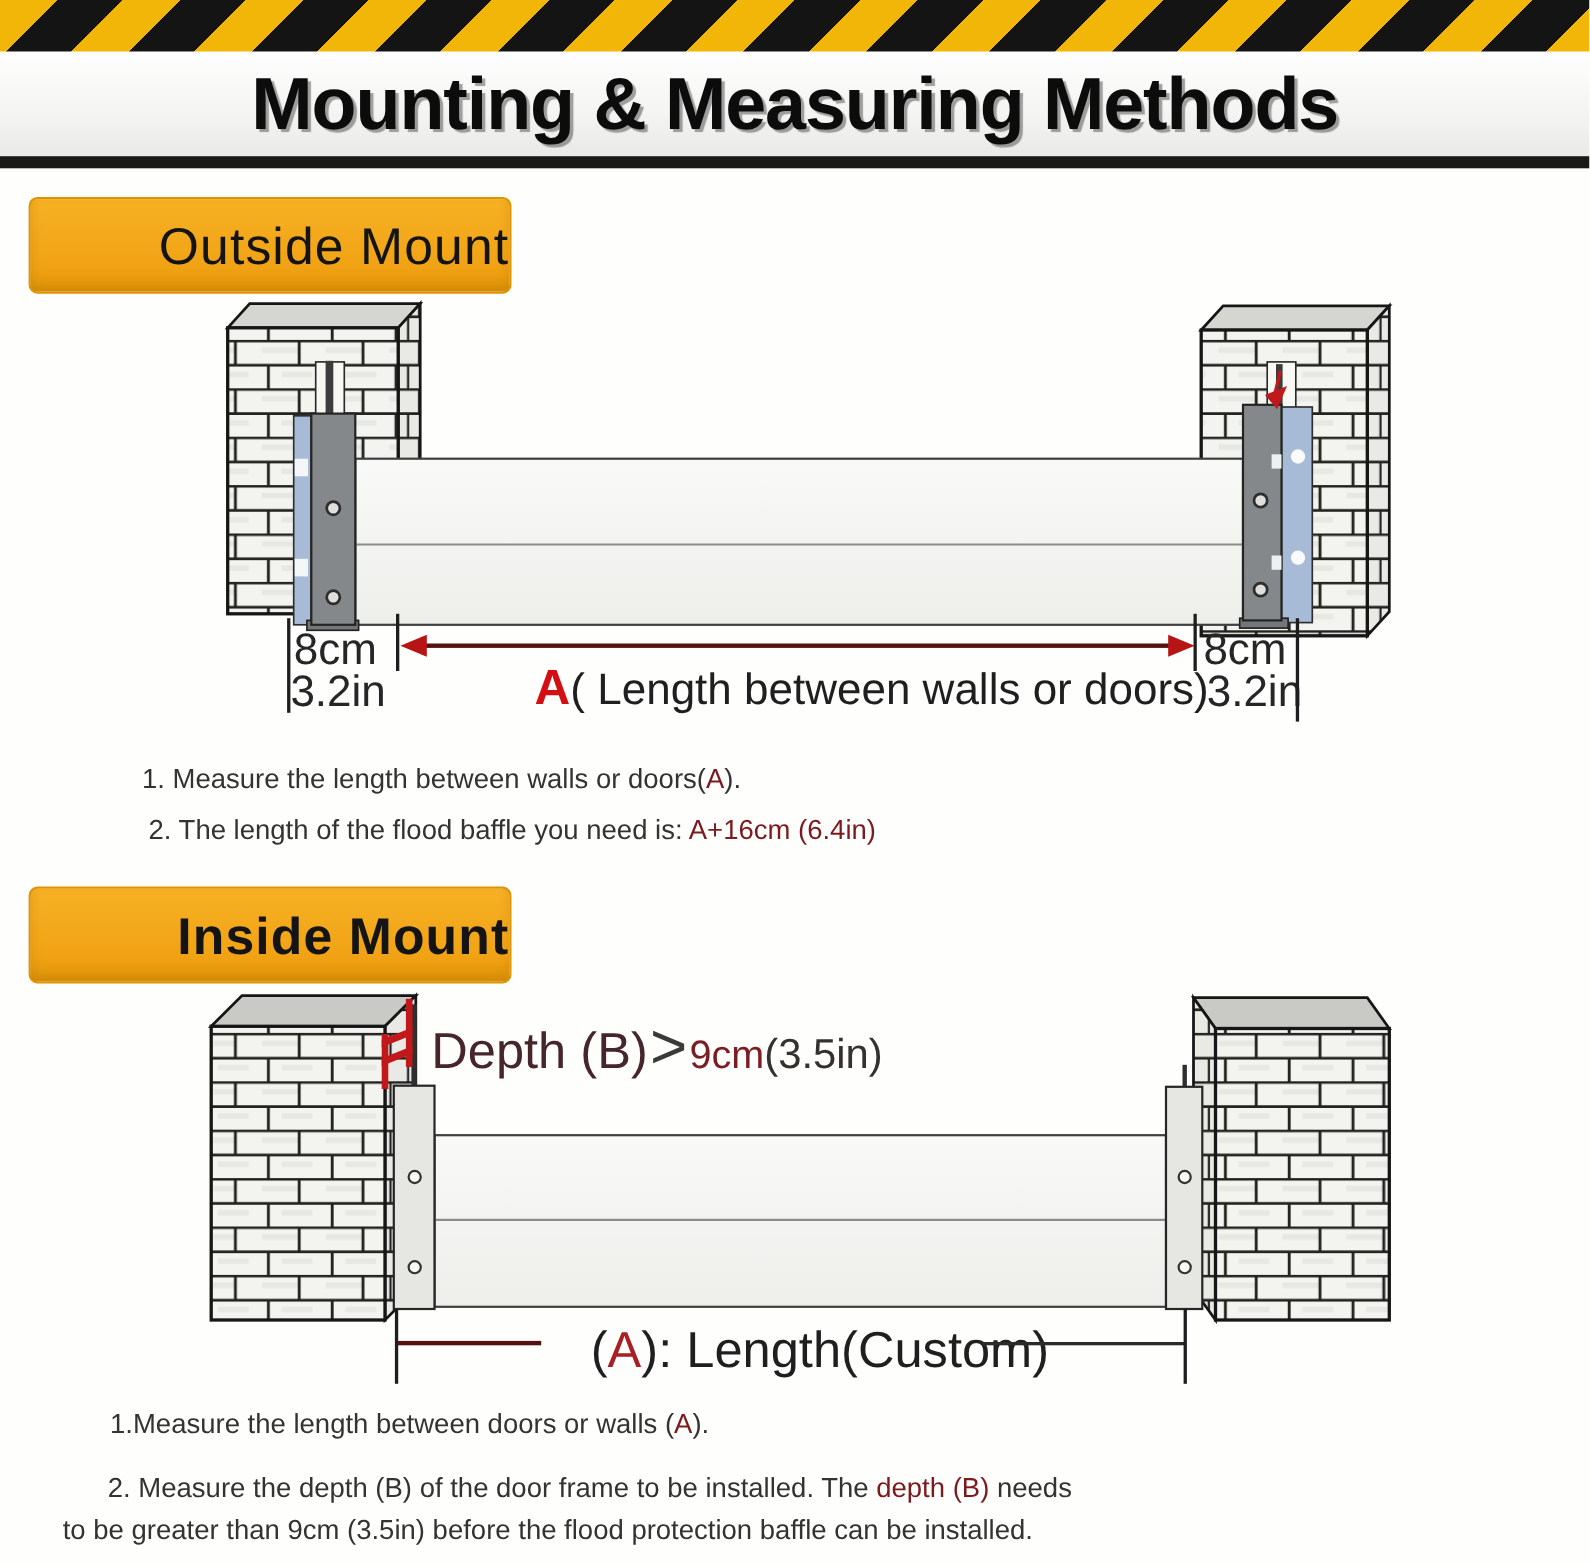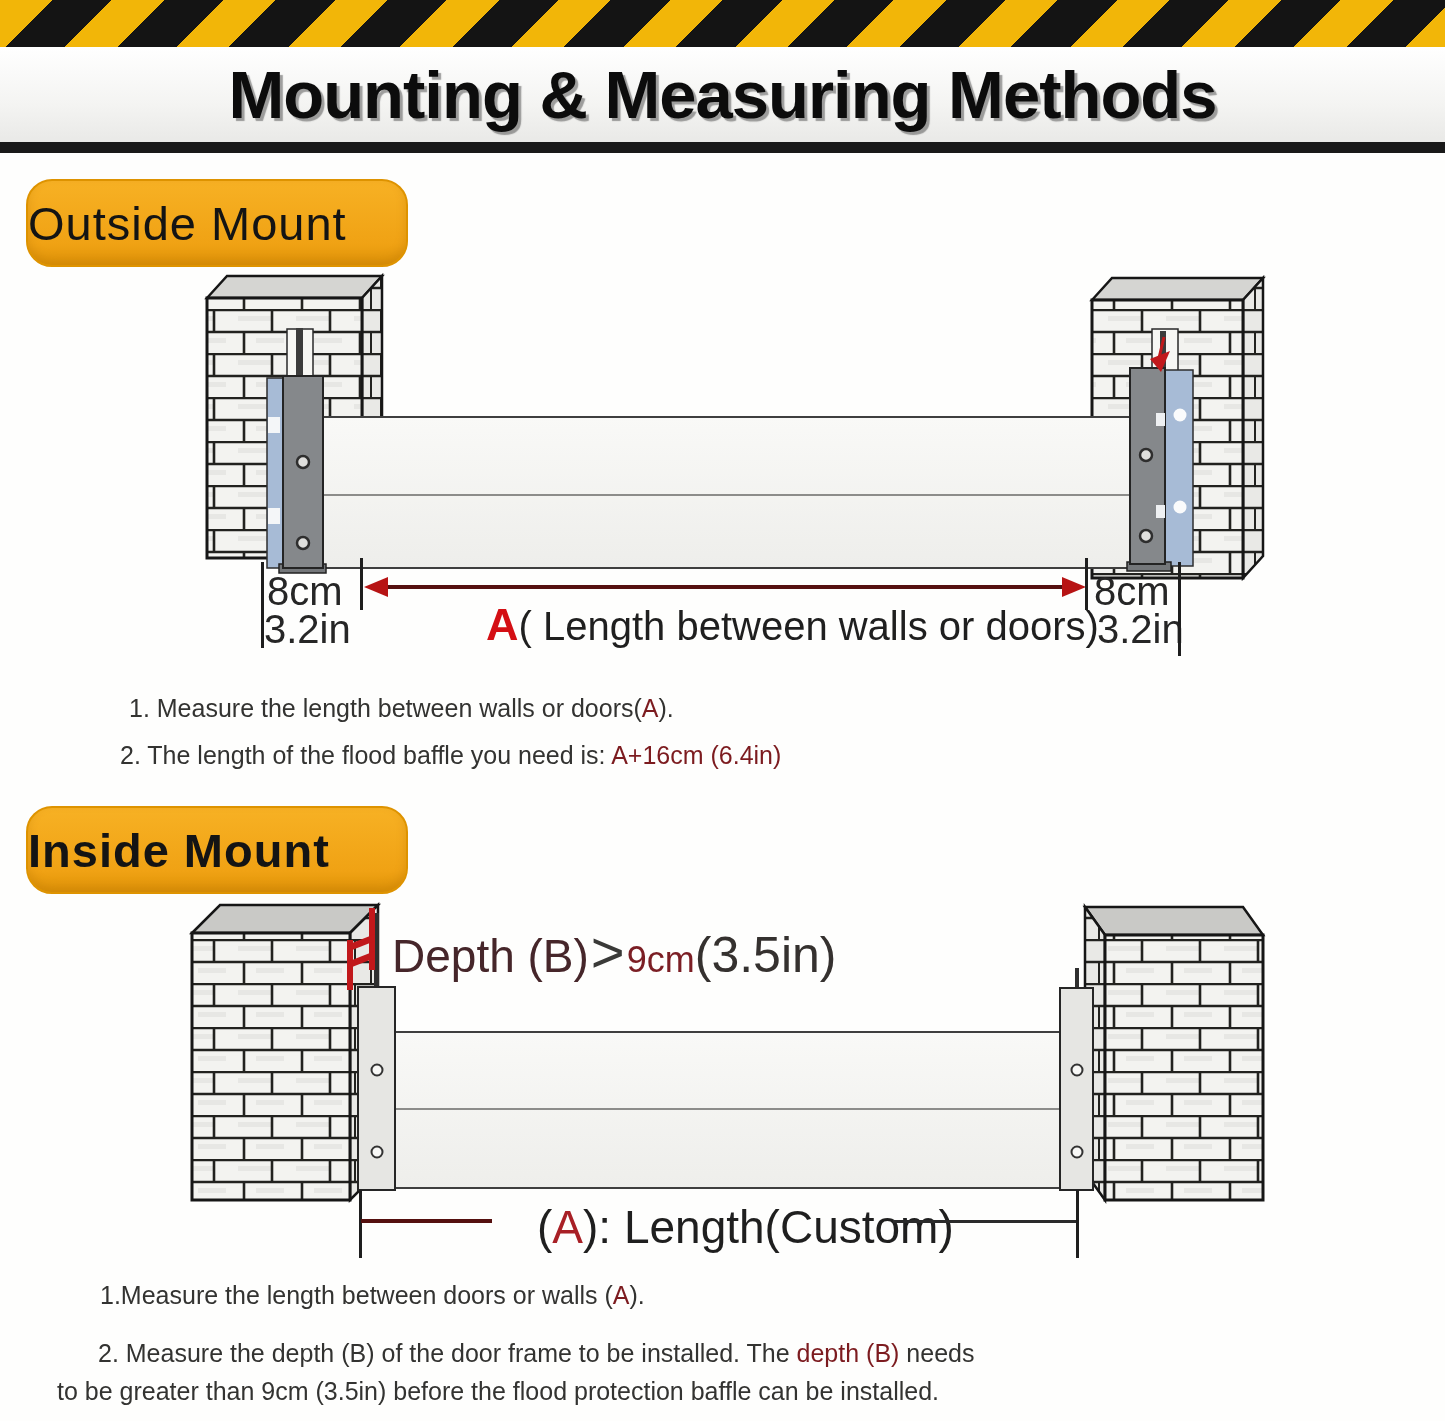--- a/index.html
+++ b/index.html
@@ -11,24 +11,24 @@
   #stripes{left:0;top:0;width:1445px;height:47px;
     background:repeating-linear-gradient(135deg,#f2b608 0 37px,#141414 37px 79px);}
   #title-band{left:0;top:47px;width:1445px;height:95px;
     background:linear-gradient(180deg,#ffffff 0%,#f4f4f2 60%,#e9e9e7 100%);
     display:flex;align-items:center;justify-content:center;}
   #page-title{font-size:67px;font-weight:bold;color:#0c0c0c;letter-spacing:-1px;
     text-shadow:3px 3px 1px rgba(70,70,70,.5);}
   #black-bar{left:0;top:142px;width:1445px;height:11px;background:#191919;}
 
   
-  .section-label{width:382px;height:88px;border-radius:26px;
+  .section-label{width:439px;height:88px;border-radius:8px;
     background:linear-gradient(180deg,#f7b124 0%,#f0a214 75%,#e09408 100%);
     border:2px solid #de9300;box-sizing:border-box;
-    display:flex;align-items:center;justify-content:flex-start;
+    display:flex;align-items:center;justify-content:flex-end;
     font-size:47px;color:#141414;letter-spacing:1px;
     box-shadow:inset 0 -5px 10px rgba(175,110,0,.30);}
   #outside-label{left:26px;top:179px;}
   #inside-label{left:26px;top:806px;font-weight:bold;}
 
   
   .tick{background:#1e1e1e;width:3px;}
   .redline{background:#55100f;}
   .blackline{background:#2b2b2b;}
   .mlabel{font-size:40px;color:#262626;white-space:nowrap;line-height:1;}
@@ -41,21 +41,21 @@
   #inside-span .em{color:#a82026;font-weight:normal;font-size:46px;}
   #inside-span{font-size:46px;}
 
   .instr{font-size:25px;color:#333331;white-space:nowrap;line-height:1.05;}
   .instr .em{color:#7c1b1f;}
 
   #depth-label{left:392px;top:918px;display:flex;align-items:baseline;white-space:nowrap;}
   #depth-label .d-pre{font-size:46px;color:#46262a;}
   #depth-label .d-gt{font-size:58px;color:#3a3a38;margin:0 2px;}
   #depth-label .d-red{font-size:36px;color:#7b1e24;}
-  #depth-label .d-dark{font-size:50px;color:#35312f;}
+  #depth-label .d-dark{font-size:38px;color:#35312f;}
 </style>
 </head>
 <body>
 
 <div id="page">
 
   <div id="stripes" class="abs"></div>
   <div id="title-band" class="abs">
     <div id="page-title">Mounting &amp; Measuring Methods</div>
   </div>
@@ -145,21 +145,21 @@
   </div>
 
   <div class="abs mlabel" style="left:1094px;top:571px;">8cm</div>
   <div class="abs mlabel" style="left:1097px;top:609px;">3.2in</div>
   <div class="abs tick" style="left:1085px;top:558px;height:52px;"></div>
   <div class="abs tick" style="left:1178px;top:562px;height:94px;"></div>
 
   <div class="abs instr" style="left:129px;top:695px;">
     <span>1. Measure the length between walls or doors(</span><span class="em">A</span><span>).</span>
   </div>
-  <div class="abs instr" style="left:120px;top:742px;">
+  <div class="abs instr" style="left:135px;top:742px;">
     <span>2. The length of the flood baffle you need is: </span><span class="em">A+16cm (6.4in)</span><span></span>
   </div>
 
   <div id="inside-label" class="abs section-label">
     <span>Inside Mount</span>
   </div>
 
   <svg class="abs" style="left:0;top:895px;" width="1445" height="375" viewBox="0 0 1445 375">
     <defs>
       <pattern id="bk2" width="58" height="44" patternUnits="userSpaceOnUse">

